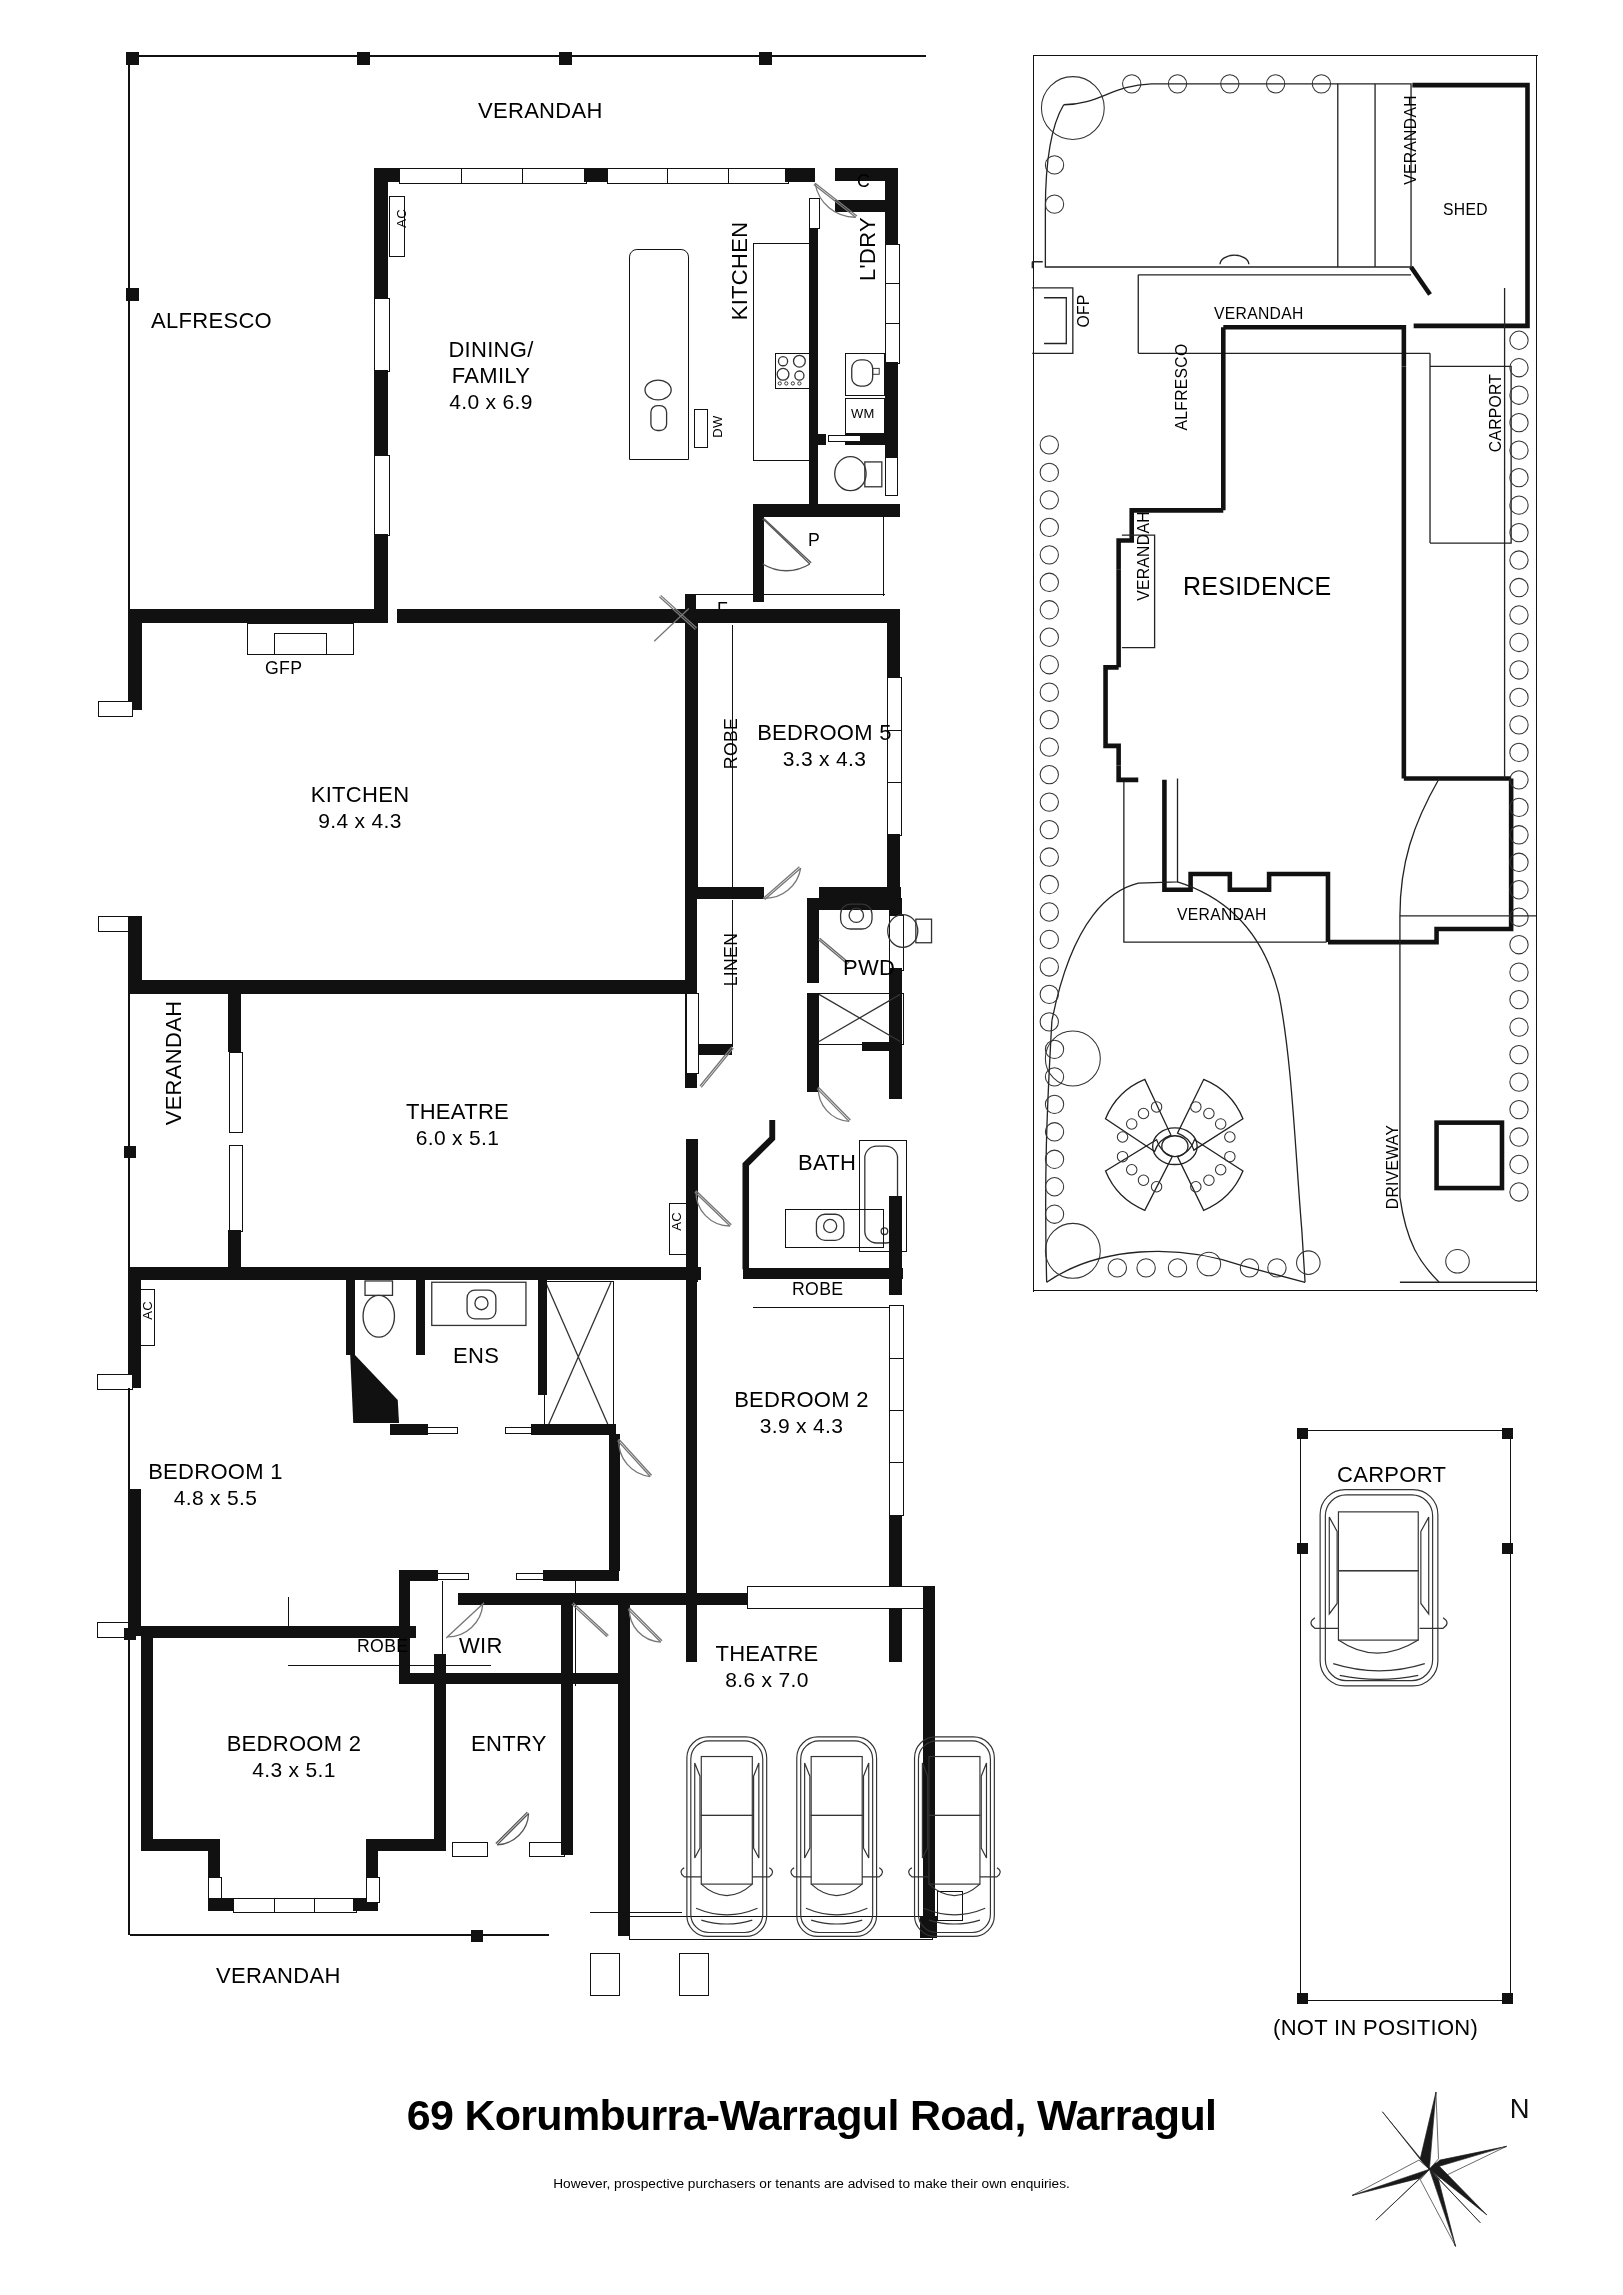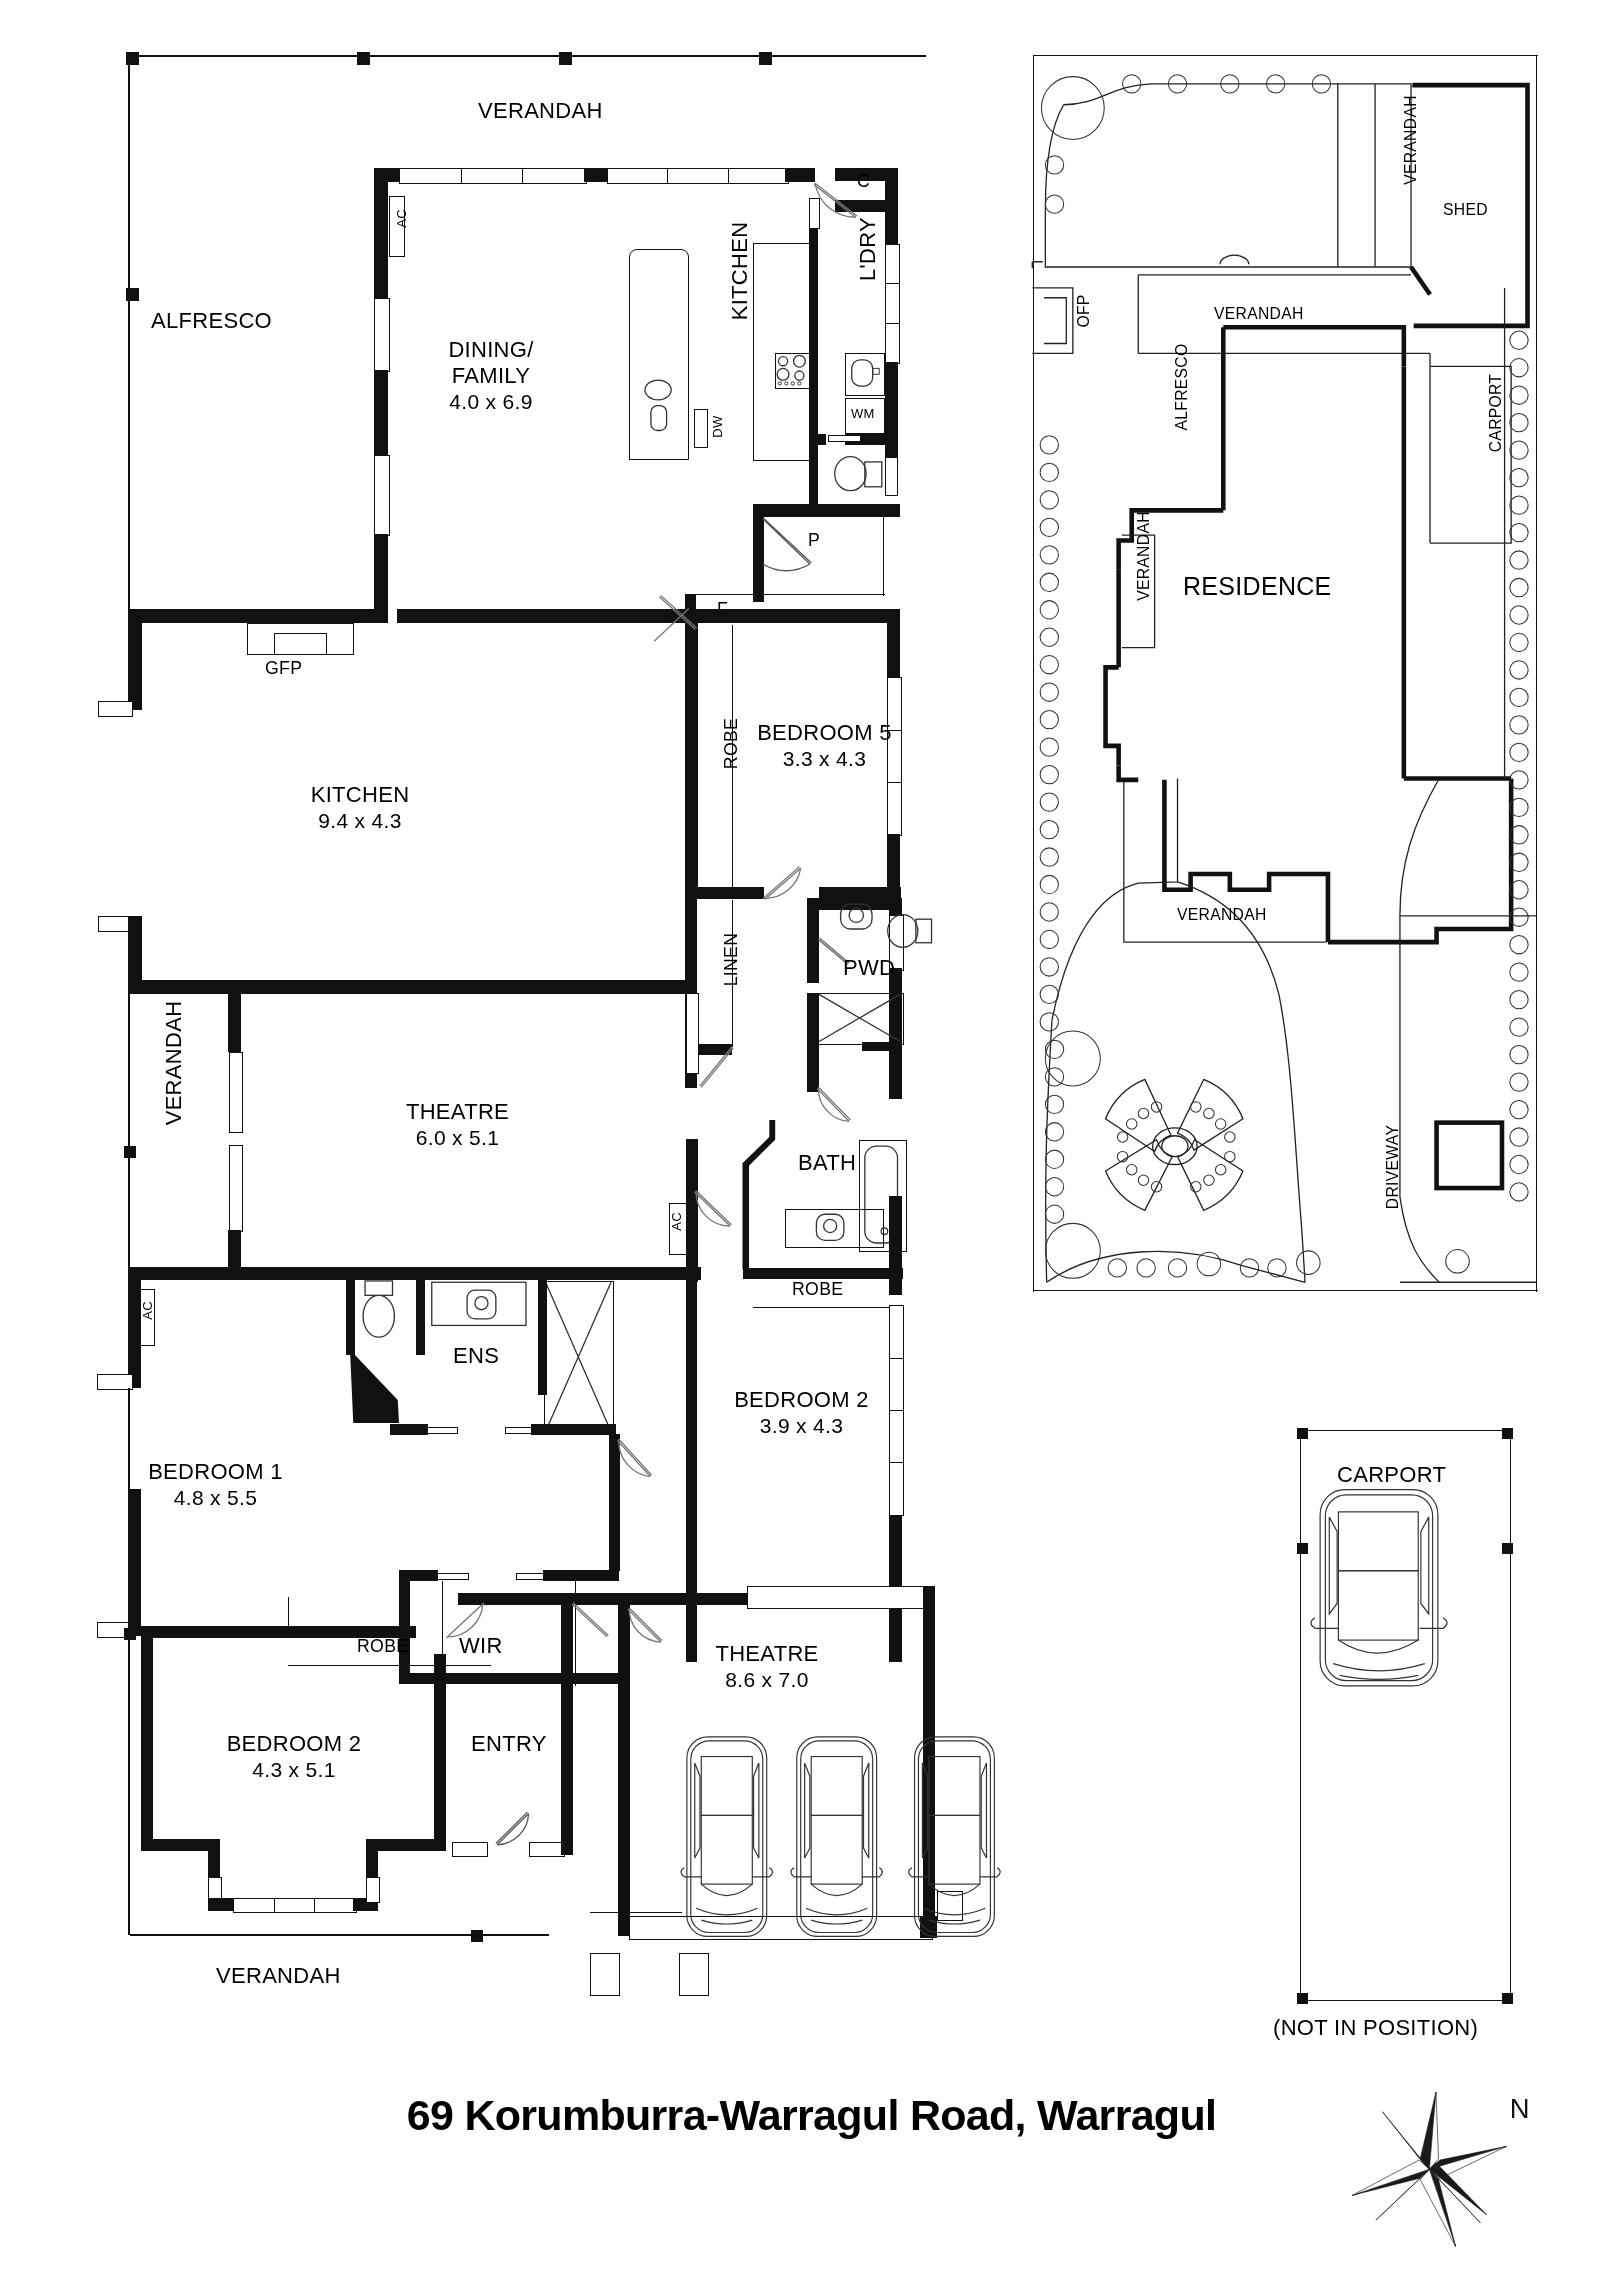--- a/index.html
+++ b/index.html
@@ -733,20 +733,21 @@
 
   <div class="lbl t-room" style="left:1273px;top:2015px;">
     <span class="nm">(NOT IN POSITION)</span>
   </div>
 
   <div id="title">
     <div class="addr">69 Korumburra-Warragul Road, Warragul</div>
   </div>
 
   <div id="note">
+    <div>However, prospective purchasers or tenants are advised to make their own enquiries.</div>
   </div>
 
   <div id="compass">
     <svg width="196" height="177" viewBox="0 0 300 270">
       <g transform="translate(120,130)">
         <g fill="#1a1a1a" stroke="#1a1a1a" stroke-width="1">
           <polygon points="0,0 -14,-16 10,-118"></polygon>
           <polygon points="0,0 14,-16 10,-118" fill="#fff" stroke="#1a1a1a"></polygon>
           <polygon points="0,0 16,-14 118,-35"></polygon>
           <polygon points="0,0 16,14 118,-35" fill="#fff" stroke="#1a1a1a"></polygon>

